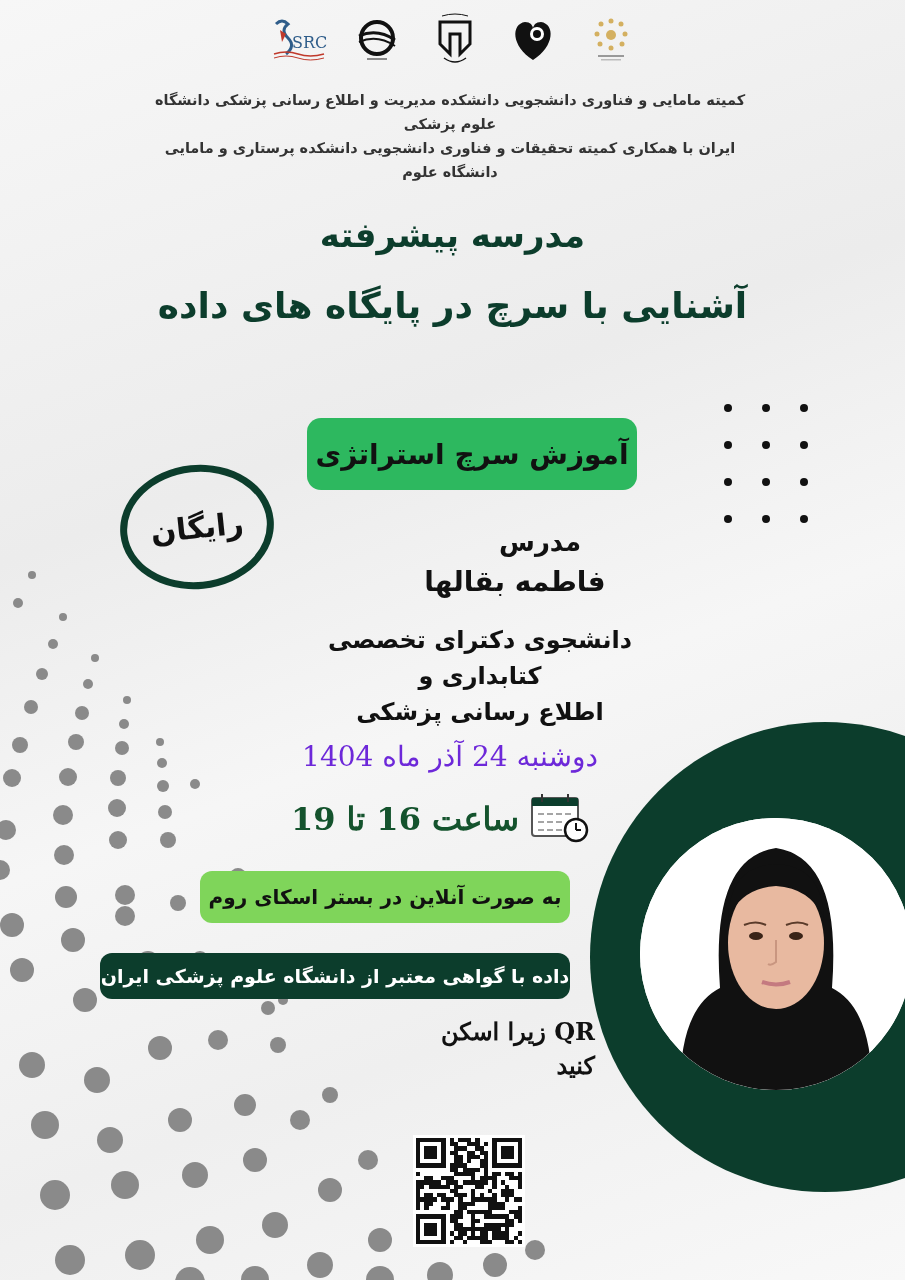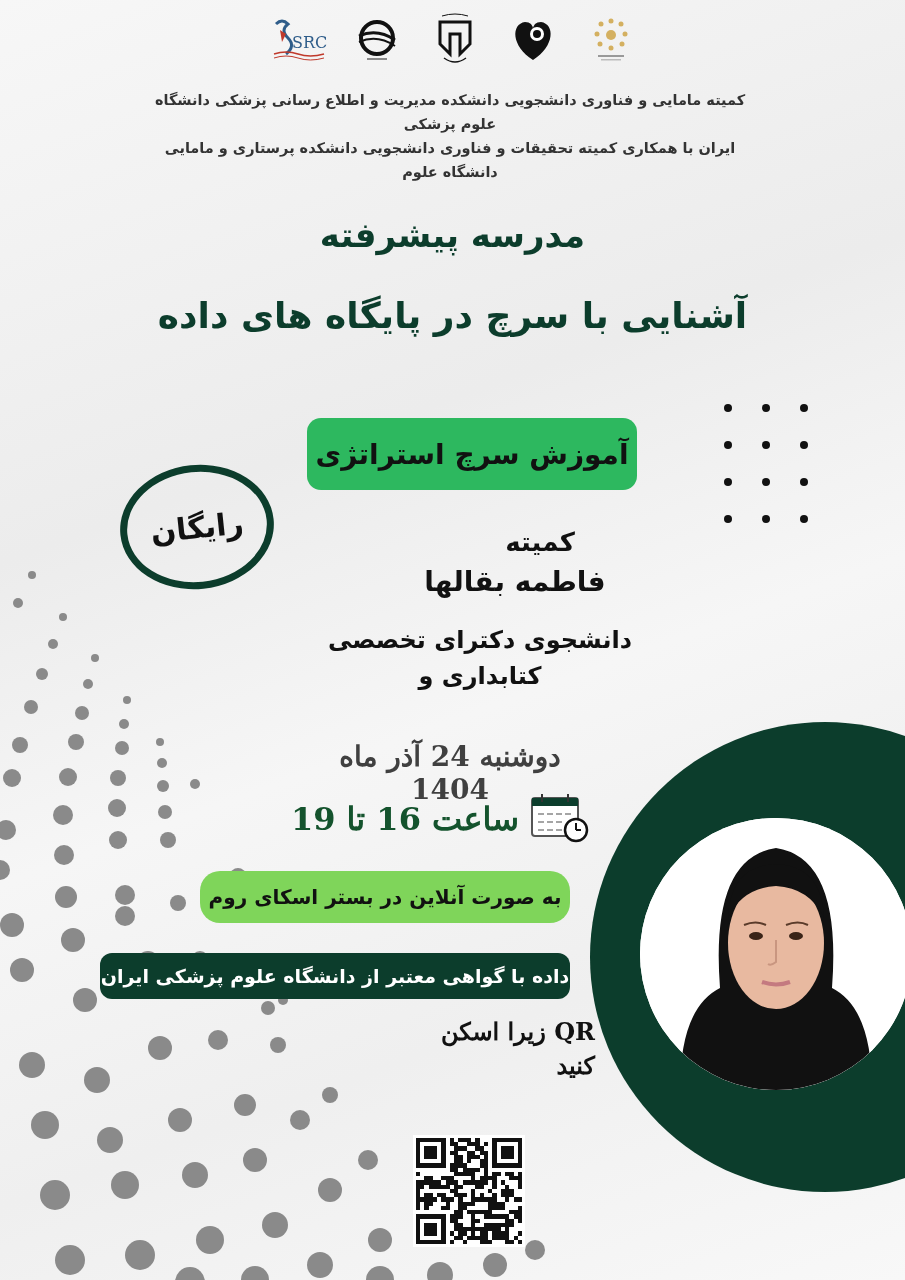--- a/index.html
+++ b/index.html
@@ -9,43 +9,43 @@
     font-family: "DejaVu Sans", sans-serif;
     direction: rtl;
   }
   .logos { position: absolute; top: 10px; left: 270px; width: 370px; height: 60px; direction: ltr; display: flex; justify-content: space-between; align-items: center; }
   .logo { width: 58px; height: 56px; display: flex; align-items: center; justify-content: center; }
   .intro {
     position: absolute; top: 88px; left: 140px; width: 620px;
     text-align: center; font-size: 14.5px; font-weight: bold; line-height: 24px; color: #333;
   }
   .title1 { position: absolute; top: 215px; left: 0; width: 905px; text-align: center; font-size: 34px; font-weight: bold; color: #0c3d2c; }
-  .title2 { position: absolute; top: 295px; left: 0; width: 905px; text-align: center; font-size: 36px; font-weight: bold; color: #0c3d2c; }
+  .title2 { position: absolute; top: 285px; left: 0; width: 905px; text-align: center; font-size: 36px; font-weight: bold; color: #0c3d2c; }
   .dots-grid { position: absolute; left: 720px; top: 400px; width: 100px; height: 130px; direction: ltr; }
   .dots-grid span { position: absolute; width: 8px; height: 8px; border-radius: 50%; background: #111; }
   .topic {
     position: absolute; left: 307px; top: 418px; width: 330px; height: 72px;
     background: #2db85f; border-radius: 14px; display: flex; align-items: center; justify-content: center;
     font-size: 28px; font-weight: bold; color: #111;
   }
   .free-ring {
     position: absolute; left: 120px; top: 465px; width: 140px; height: 110px;
     border: 7px solid #0c3d2c; border-radius: 50%;
     display: flex; align-items: center; justify-content: center;
     font-size: 30px; font-weight: bold; color: #111; transform: rotate(-6deg);
   }
   .teacher-label { position: absolute; top: 527px; left: 460px; width: 160px; text-align: center; font-size: 26px; font-weight: bold; color: #111; }
   .teacher-name { position: absolute; top: 565px; left: 410px; width: 210px; text-align: center; font-size: 28px; font-weight: bold; color: #111; }
   .teacher-desc { position: absolute; top: 622px; left: 280px; width: 400px; text-align: center; font-size: 24px; font-weight: bold; line-height: 36px; color: #111; }
-  .date-line { position: absolute; top: 740px; left: 300px; width: 300px; text-align: center; font-size: 28px; font-weight: bold; color: #404040; font-family: "DejaVu Serif", serif; }
+  .date-line { position: absolute; top: 740px; left: 300px; width: 300px; text-align: center; font-size: 28px; font-weight: normal; color: #6d28d9; font-family: "DejaVu Serif", serif; }
   .time-line { position: absolute; top: 800px; left: 290px; width: 230px; text-align: center; font-size: 32px; font-weight: bold; color: #14532d; font-family: "DejaVu Serif", serif; }
   .cal-icon { position: absolute; left: 528px; top: 792px; width: 62px; height: 52px; }
   .online-box {
     position: absolute; left: 200px; top: 871px; width: 370px; height: 52px;
-    background: #7fd55a; border-radius: 20px; display: flex; align-items: center; justify-content: center;
+    background: #7fd55a; border-radius: 12px; display: flex; align-items: center; justify-content: center;
     font-size: 20px; font-weight: bold; color: #111;
   }
   .cert-box {
     position: absolute; left: 100px; top: 953px; width: 470px; height: 46px;
     background: #0c3d2c; border-radius: 12px; display: flex; align-items: center; justify-content: center;
     font-size: 19px; font-weight: bold; color: #fff;
   }
   .reg-text { position: absolute; top: 1015px; left: 400px; width: 195px; text-align: right; font-size: 24px; font-weight: bold; line-height: 34px; color: #111; }
   .qr { position: absolute; left: 413px; top: 1135px; width: 106px; height: 106px; background: #fff; padding: 3px; }
   .green-circle { position: absolute; left: 590px; top: 722px; width: 470px; height: 470px; border-radius: 50%; background: #0c3d2c; }
@@ -207,24 +207,25 @@
     <span style="left:80px;top:78px"></span>
   <span style="left:4px;top:115px"></span>
     <span style="left:42px;top:115px"></span>
     <span style="left:80px;top:115px"></span>
 </div>
 
 <div class="topic">آموزش  سرچ استراتژی</div>
 
 <div class="free-ring">رایگان</div>
 
-<div class="teacher-label">کمیته</div>
+<div class="teacher-label">مدرس</div>
 <div class="teacher-name">فاطمه بقالها</div>
 <div class="teacher-desc">
   <div>دانشجوی دکترای تخصصی کتابداری و</div>
+  <div>اطلاع رسانی پزشکی</div>
 </div>
 
 <div class="green-circle"></div>
 <div class="photo-circle">
   <svg width="272" height="272" viewBox="0 0 272 272">
     <rect width="272" height="272" fill="#ffffff"></rect>
     <path d="M40 272 Q40 190 80 170 Q70 40 136 30 Q202 40 192 170 Q232 190 232 272 Z" fill="#111"></path>
     <ellipse cx="136" cy="125" rx="48" ry="66" fill="#e8b9a0"></ellipse>
     <path d="M88 100 Q90 48 136 46 Q182 48 184 100 Q170 70 136 68 Q102 70 88 100 Z" fill="#111"></path>
     <ellipse cx="116" cy="118" rx="7" ry="4" fill="#3a2418"></ellipse>

